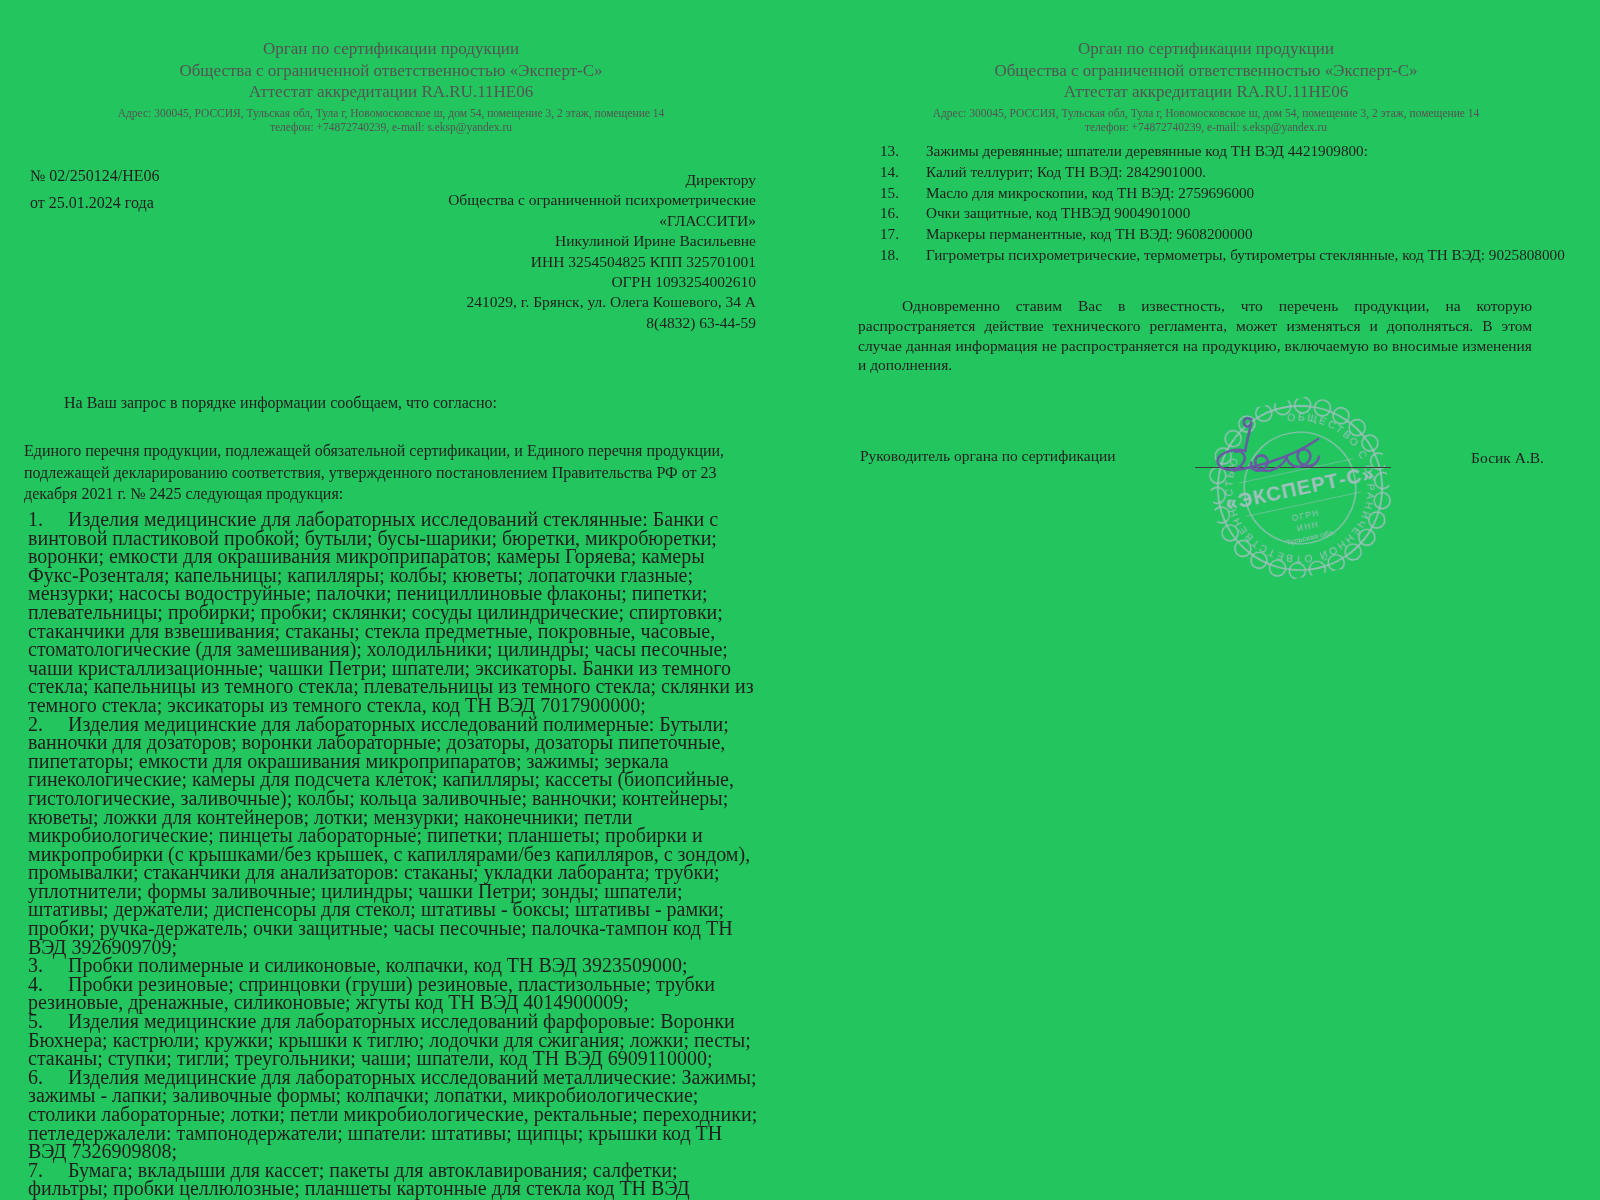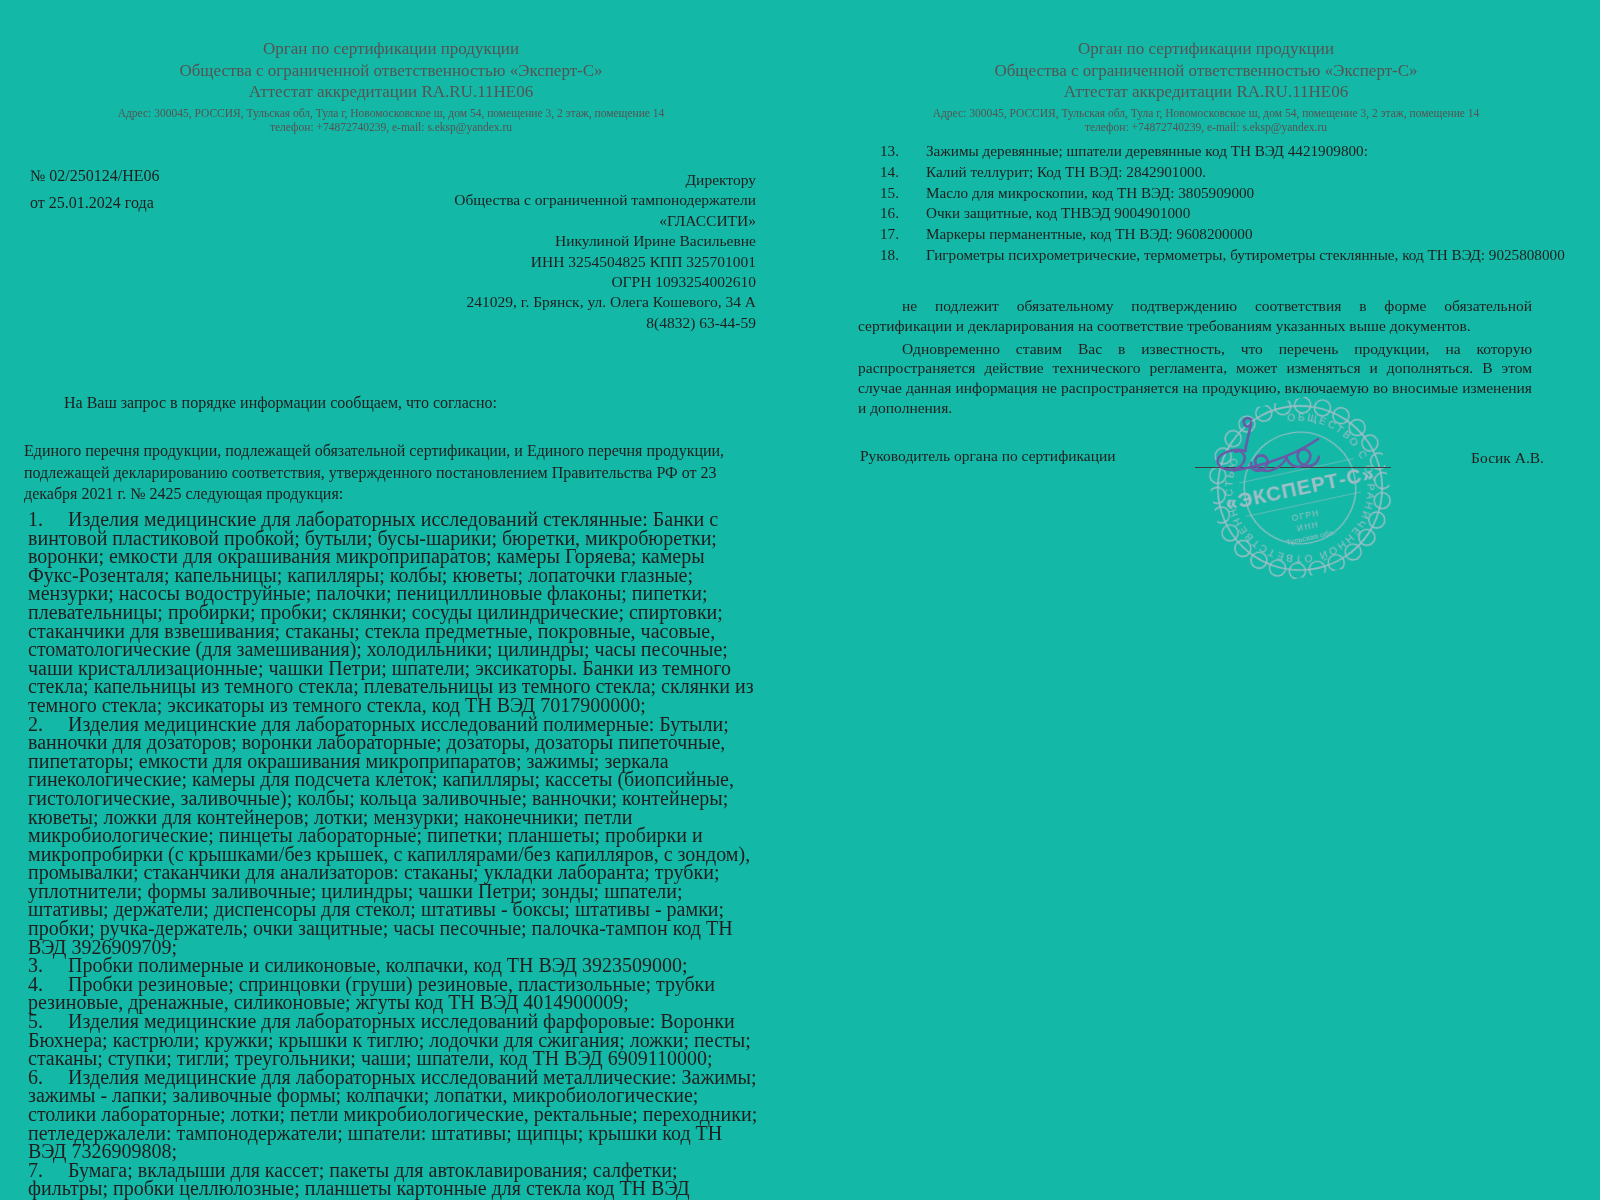--- a/index.html
+++ b/index.html
@@ -1,21 +1,21 @@
 <!DOCTYPE html>
 <html lang="ru" style="--body-text: #1e1e1e; --header-text: #545454; --stamp-blue: #b0c0cb; --signature-violet: #6d55a6; --rule-line: #3e3e3e;"><head>
 <meta charset="utf-8">
 <style>
   :root{
     --body-text:#1e1e1e; --header-text:#545454; --stamp-blue:#b0c0cb;
     --signature-violet:#6d55a6; --rule-line:#3e3e3e;
   }
   html,body{margin:0;padding:0;background:#ffffff;}
   body{width:1600px;height:1200px;font-family:"Liberation Serif","DejaVu Serif",serif;color:var(--body-text);}
-  .canvas{position:relative;width:1600px;height:1200px;background:#14b8a6;overflow:hidden;}
+  .canvas{position:relative;width:1600px;height:1200px;background:#22c55e;overflow:hidden;}
   .page{position:absolute;top:36px;}
   #page1{left:24px;width:734px;height:1150px;}
   #page2{left:858px;width:696px;height:1150px;}
 
   .cert-header{text-align:center;color:var(--header-text);padding-top:2px;}
   .cert-header .t{font-size:17px;line-height:21.5px;}
   .cert-header .s{font-size:11.5px;line-height:14.5px;}
   .cert-header .s.first{margin-top:3px;}
 
   
@@ -58,21 +58,21 @@
     </header>
 
     <div class="ref-block">
       <div>№ 02/250124/НЕ06</div>
       <div>от 25.01.2024 года</div>
     </div>
 
     <div class="addressee">
 
     <div>Директору</div>
-        <div>Общества с ограниченной тампонодержатели</div>
+        <div>Общества с ограниченной психрометрические</div>
         <div>«ГЛАССИТИ»</div>
         <div>Никулиной Ирине Васильевне</div>
         <div>ИНН 3254504825 КПП 325701001</div>
         <div>ОГРН 1093254002610</div>
         <div>241029, г. Брянск, ул. Олега Кошевого, 34 А</div>
         <div>8(4832) 63-44-59</div>
       </div>
 
     <p class="intro">На Ваш запрос в порядке информации сообщаем, что согласно:</p>
     <p class="legal">Единого перечня продукции, подлежащей обязательной сертификации, и Единого перечня продукции, подлежащей декларированию соответствия, утвержденного постановлением Правительства РФ от 23 декабря 2021 г. № 2425 следующая продукция:</p>
@@ -110,31 +110,30 @@
       <div class="s first">Адрес: 300045, РОССИЯ, Тульская обл, Тула г, Новомосковское ш, дом 54, помещение 3, 2 этаж, помещение 14</div>
       <div class="s">телефон: +74872740239, e-mail: s.eksp@yandex.ru</div>
     </header>
 
     <div class="items-2">
 
         <p class="item"><span class="num">13.</span><span>Зажимы деревянные; шпатели деревянные код ТН ВЭД 4421909800:</span></p>
 
         <p class="item"><span class="num">14.</span><span>Калий теллурит; Код ТН ВЭД: 2842901000.</span></p>
 
-        <p class="item"><span class="num">15.</span><span>Масло для микроскопии, код ТН ВЭД: 3805909000</span></p>
+        <p class="item"><span class="num">15.</span><span>Масло для микроскопии, код ТН ВЭД: 2759696000</span></p>
 
         <p class="item"><span class="num">16.</span><span>Очки защитные, код ТНВЭД 9004901000</span></p>
 
         <p class="item"><span class="num">17.</span><span>Маркеры перманентные, код ТН ВЭД: 9608200000</span></p>
 
         <p class="item"><span class="num">18.</span><span>Гигрометры психрометрические, термометры, бутирометры стеклянные, код ТН ВЭД: 9025808000</span></p>
       </div>
 
     <div class="paras">
-      <p>не подлежит обязательному подтверждению соответствия в форме обязательной сертификации и декларирования на соответствие требованиям указанных выше документов.</p>
       <p>Одновременно ставим Вас в известность, что перечень продукции, на которую распространяется действие технического регламента, может изменяться и дополняться. В этом случае данная информация не распространяется на продукцию, включаемую во вносимые изменения и дополнения.</p>
     </div>
 
     <svg class="stamp" viewBox="0 0 180 180" xmlns="http://www.w3.org/2000/svg">
       <g class="shapes">
         <circle cx="90" cy="90" r="84" stroke-width="1.6"></circle>
         <circle cx="90" cy="90" r="57" stroke-width="1.2"></circle>
         <g id="beads" stroke-width="1.4">
             <circle cx="90.0" cy="5.0" r="8.2"></circle>
             <circle cx="110.3" cy="7.5" r="8.2"></circle>

